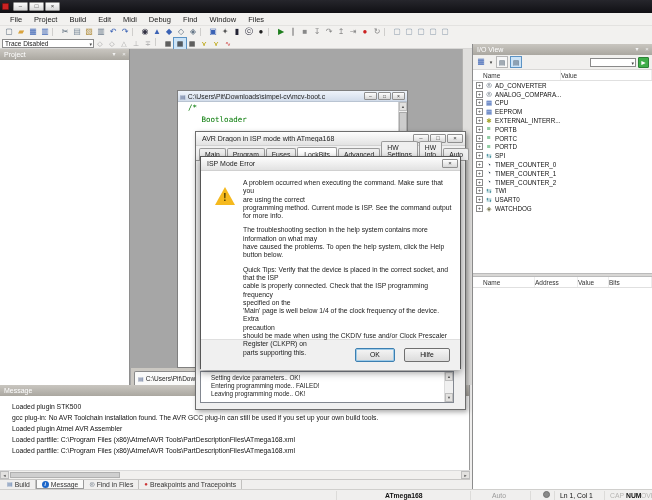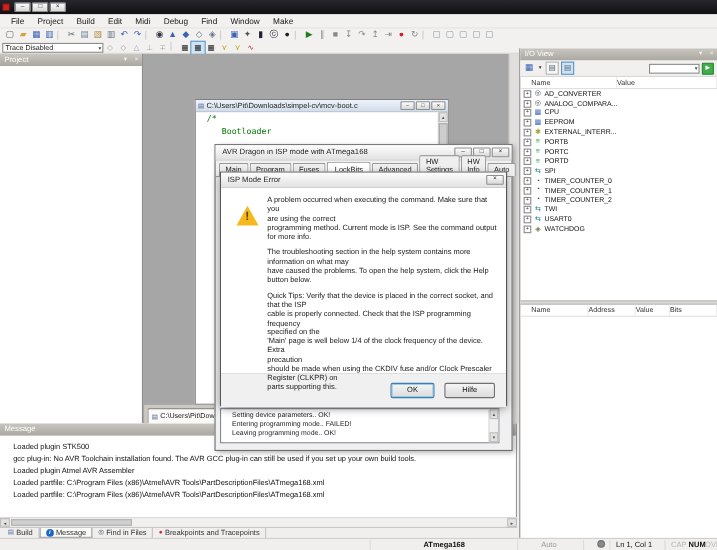--- a/index.html
+++ b/index.html
@@ -190,21 +190,21 @@
 
 <div id="menubar">
     <span class="menu-item">File</span>
     <span class="menu-item">Project</span>
     <span class="menu-item">Build</span>
     <span class="menu-item">Edit</span>
     <span class="menu-item">Midi</span>
     <span class="menu-item">Debug</span>
     <span class="menu-item">Find</span>
     <span class="menu-item">Window</span>
-    <span class="menu-item">Make</span>
+    <span class="menu-item">Files</span>
   </div>
 
 <div id="toolbar1">
     <span class="tb-icon" style="color: rgb(85, 102, 119);">▢</span>
     <span class="tb-icon" style="color: rgb(217, 163, 60);">▰</span>
     <span class="tb-icon" style="color: rgb(58, 98, 181);">▦</span>
     <span class="tb-icon" style="color: rgb(58, 98, 181);">▥</span>
     <span class="tb-icon sep"></span>
     <span class="tb-icon" style="color: rgb(85, 102, 119);">✂</span>
     <span class="tb-icon" style="color: rgb(119, 136, 153);">▤</span>

